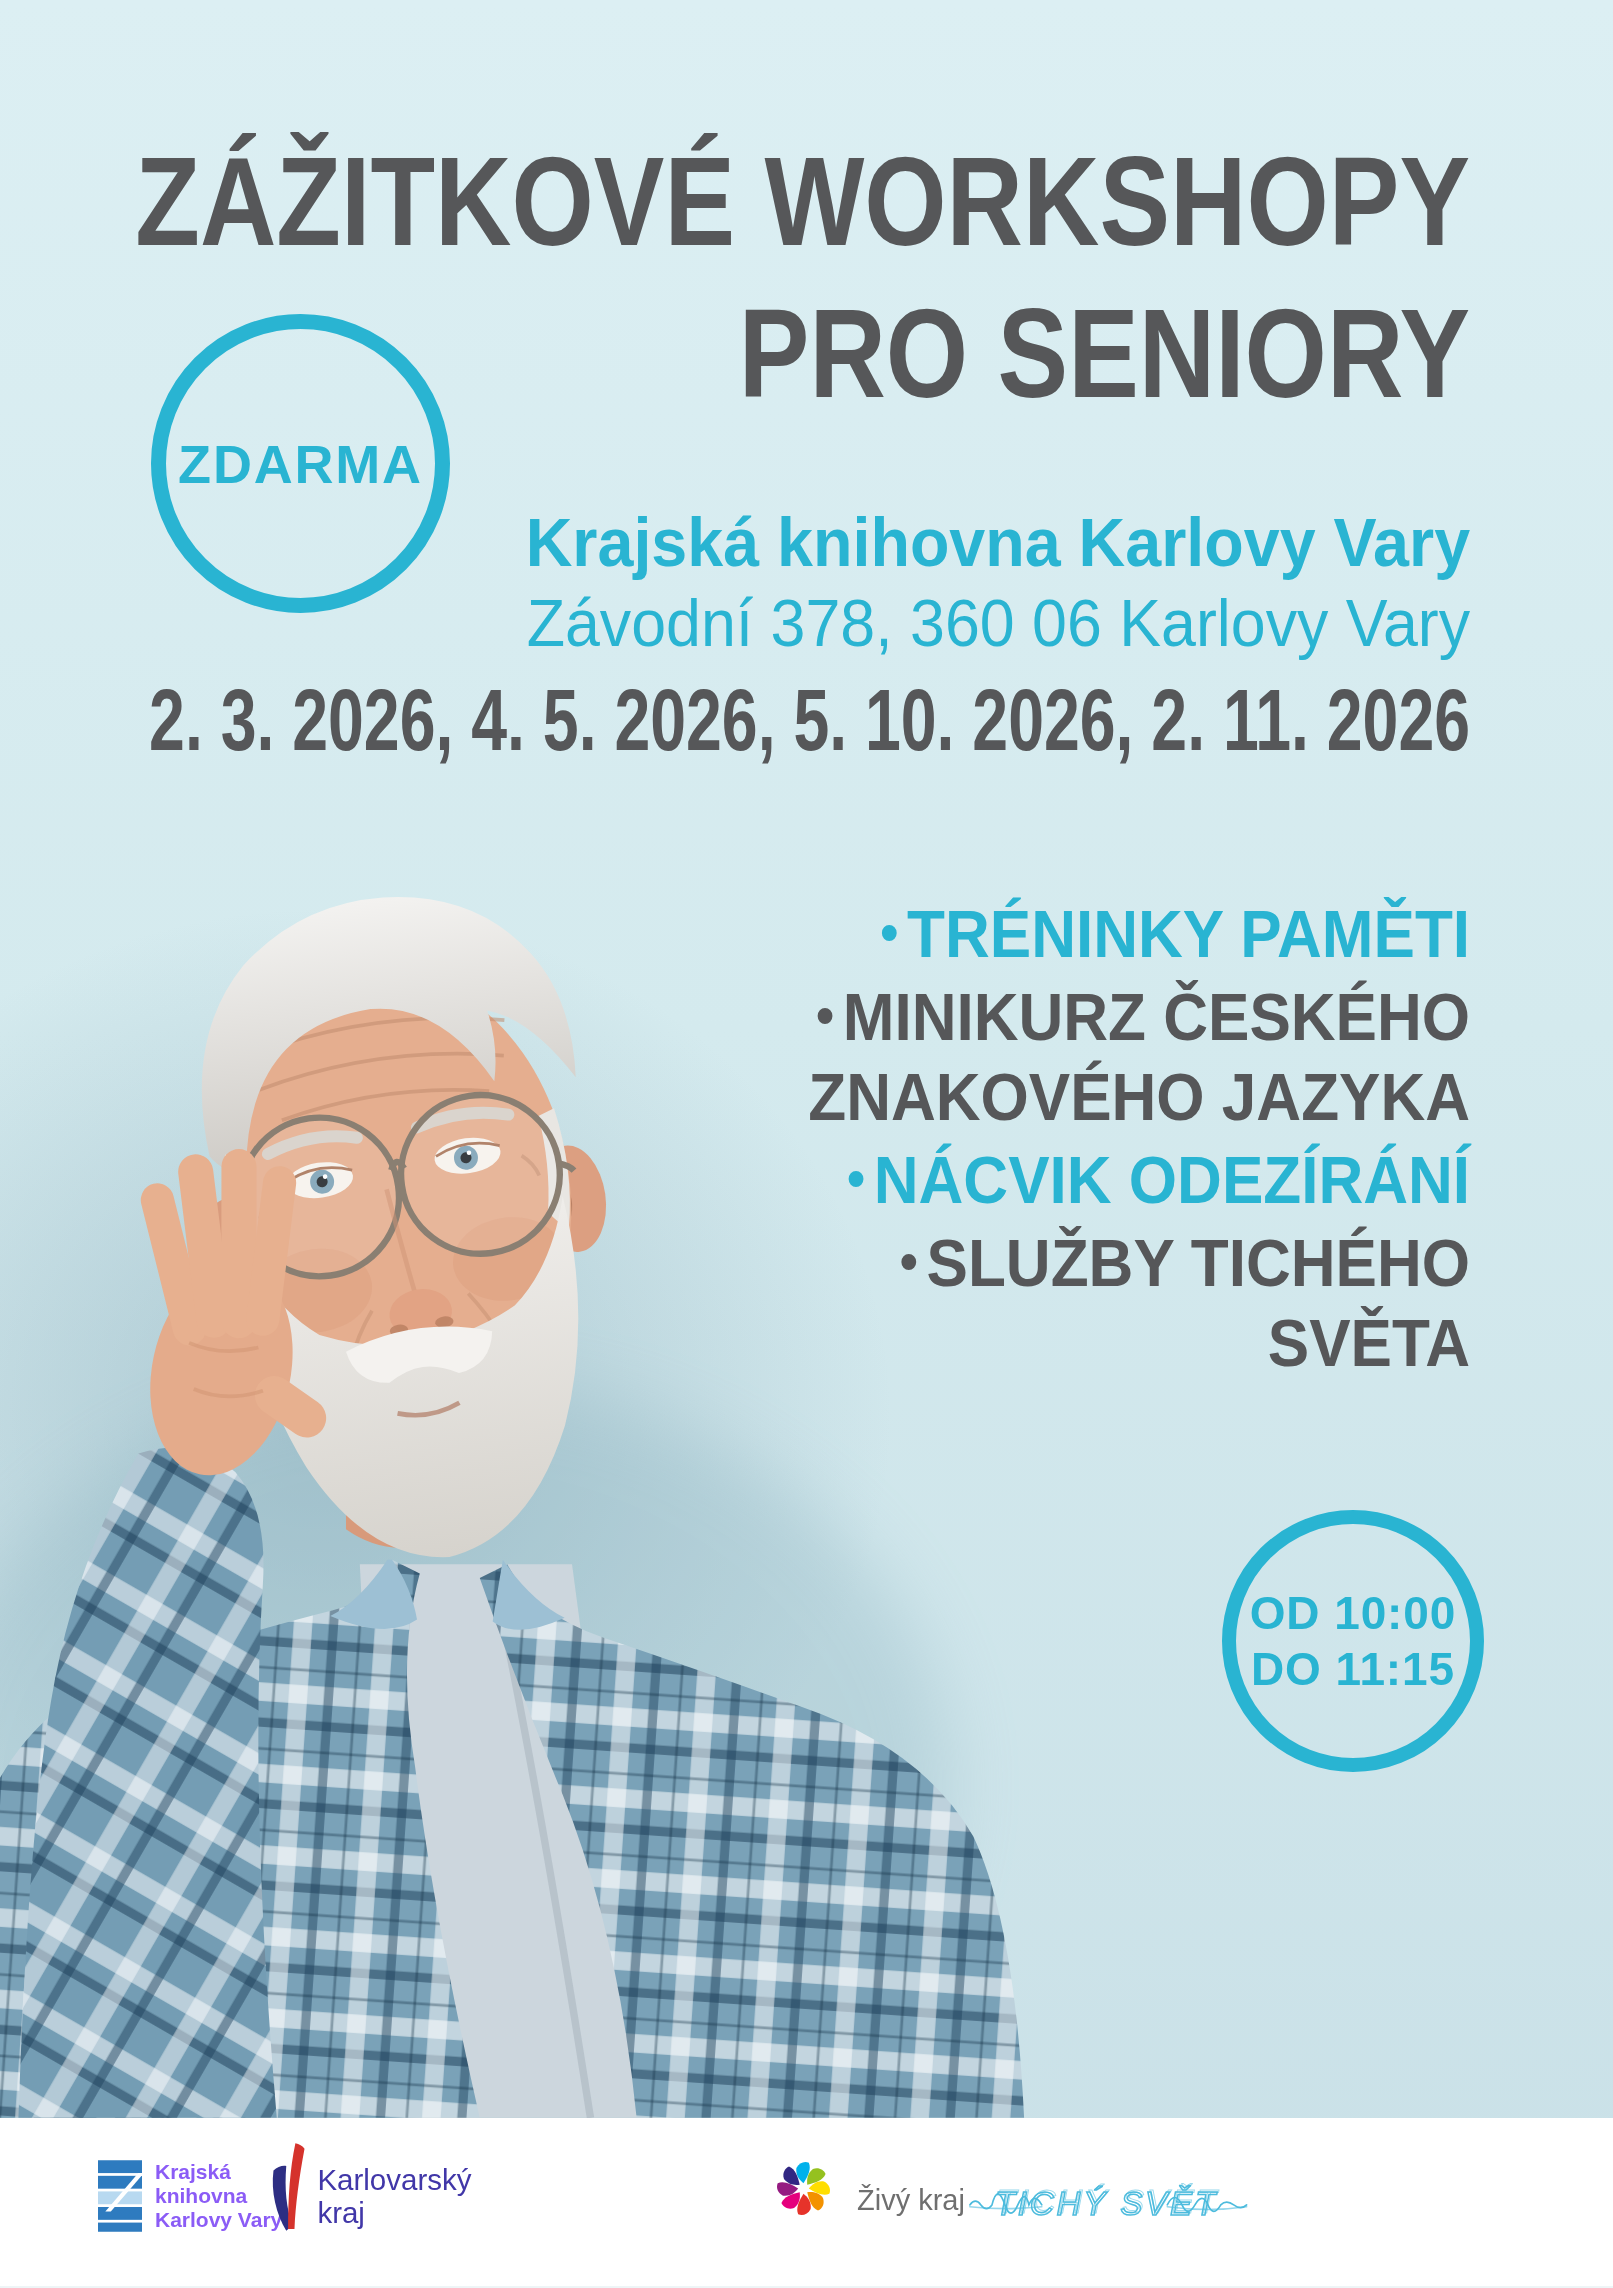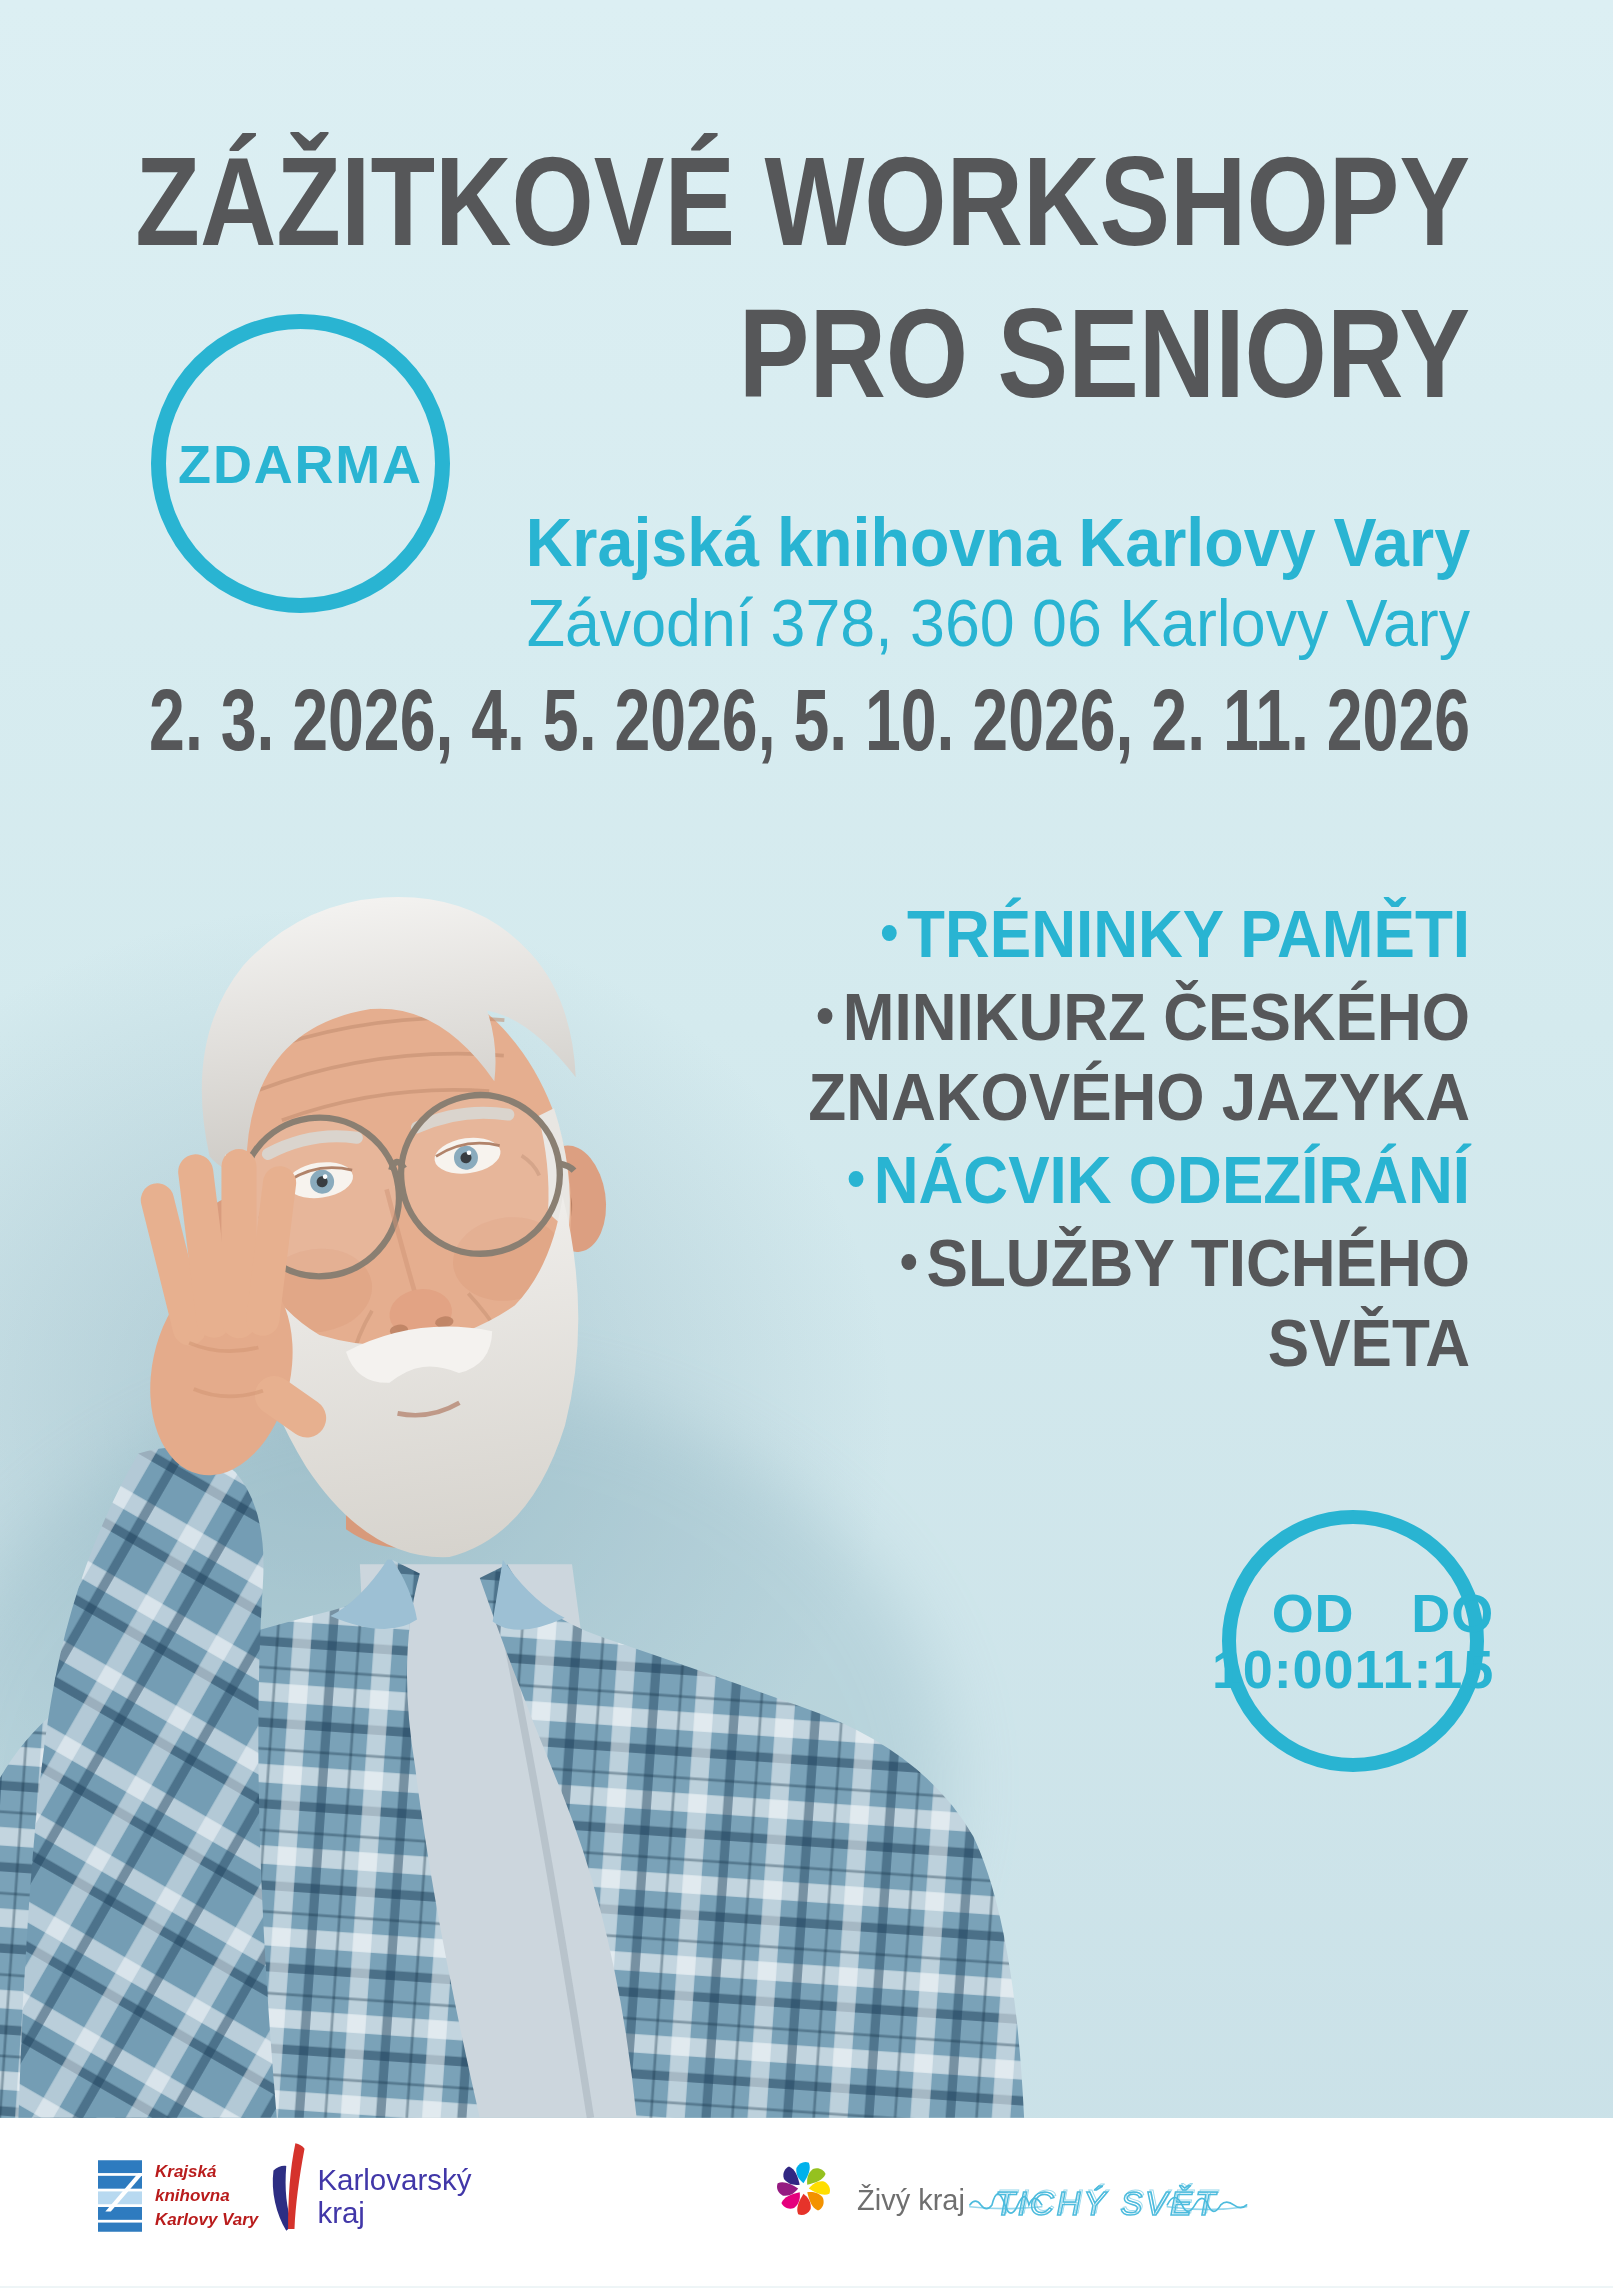--- a/index.html
+++ b/index.html
@@ -39,28 +39,28 @@
   .badge{
     border-radius:50%;display:flex;align-items:center;justify-content:center;
     color:var(--cyan);font-weight:bold;text-align:right;
   }
   .badge-free{
     position:absolute;left:151px;top:314px;width:299px;height:299px;
     border:15.7px solid var(--cyan);font-size:54px;letter-spacing:1.8px;
   }
   .badge-time{
     position:absolute;left:1222px;top:1510px;width:262px;height:262px;
-    border:14.8px solid var(--cyan);flex-direction:row;
-    font-size:54px;line-height:56px;letter-spacing:0.9px;
+    border:14.8px solid var(--cyan);flex-direction:column;
+    font-size:46px;line-height:56px;letter-spacing:0.9px;
   }
   .photo{position:absolute;left:0;top:826px;width:1061px;height:1292px;}
   .footer{position:absolute;left:0;top:2118px;width:1613px;height:171px;background:var(--footer-bg);}
   .logo-block{position:absolute;display:flex;}
   .logo-knihovna{left:98px;top:42px;gap:13px;}
-  .logo-knihovna .txt{font-size:17px;line-height:24px;font-weight:bold;color:#b91c1c;font-style:italic;}
+  .logo-knihovna .txt{font-size:21px;line-height:24px;font-weight:bold;color:#8b5cf6;}
   .logo-kkraj{left:268px;top:23px;gap:7.4px;}
   .logo-kkraj .txt{font-size:29.5px;line-height:33px;color:#4137a8;padding-top:22px;font-weight:400;}
   .logo-zivy{left:775px;top:42px;gap:25px;align-items:flex-end;}
   .logo-zivy .txt{font-size:29px;color:#6f6f6f;font-weight:400;}
   .logo-tichy{left:968px;top:48px;}
 </style>
 </head>
 <body>
 
 <div class="poster" style="--cyan: #29b4d2; --dark: #565759; --bg-top: #dceff3; --bg-bottom: #c9e0e7; --footer-bg: #ffffff;">

